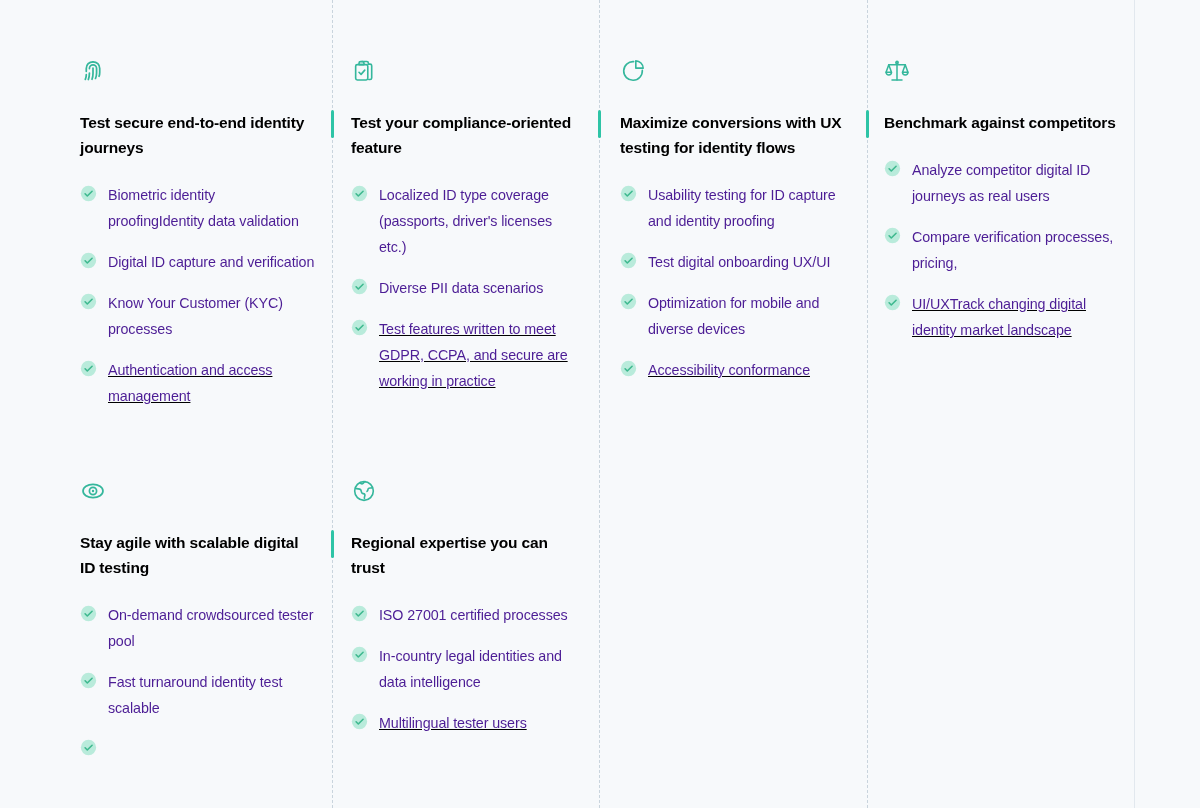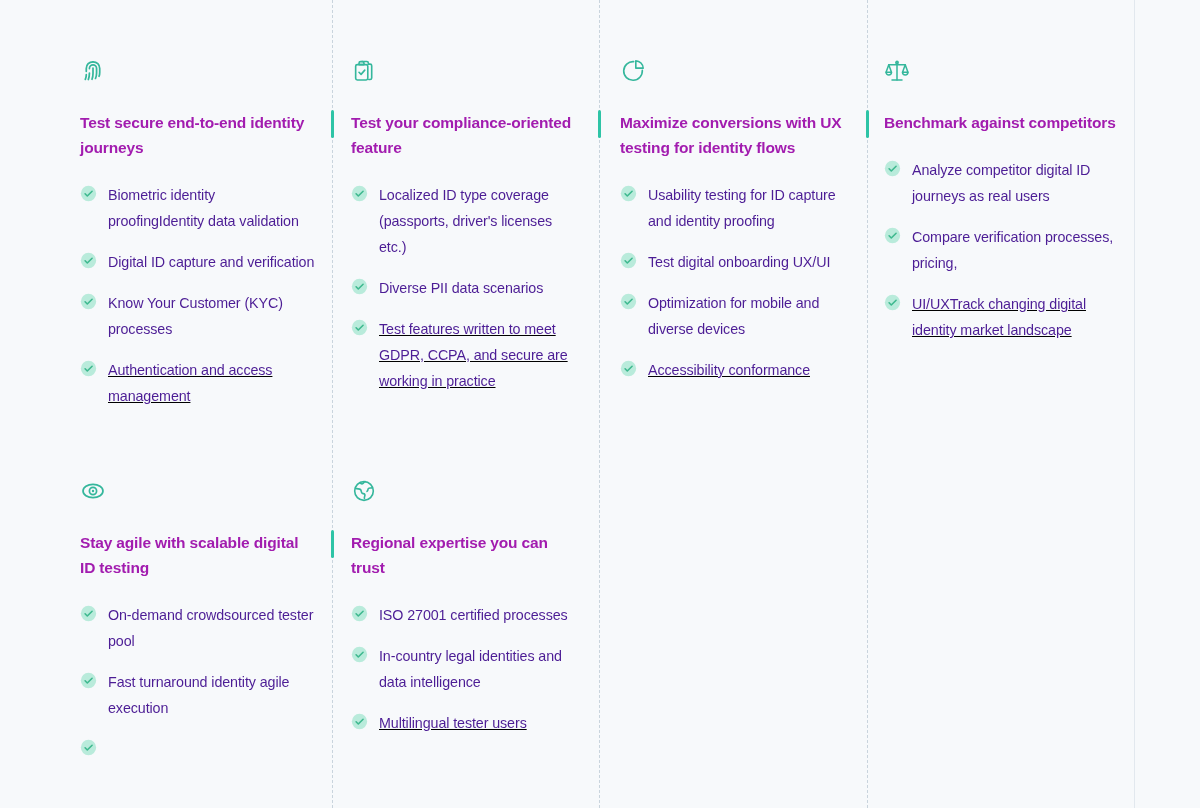--- a/index.html
+++ b/index.html
@@ -70,21 +70,21 @@
     color: #35b79c;
     display: block;
     margin-bottom: 26px;
   }
   .card-icon svg { display: block; width: 26px; height: 26px; }
 
   .card-title {
     font-size: 15.5px;
     font-weight: 700;
     line-height: 25px;
-    color: #a21caf;
+    color: #000000;
     letter-spacing: -0.15px;
     margin-bottom: 22px;
     max-width: 250px;
   }
 
   .bullets { list-style: none; }
 
   .bullet {
     display: flex;
     align-items: flex-start;
@@ -212,21 +212,21 @@
               </span>
               <span class="bullet-text">On-demand crowdsourced tester pool</span>
             </li>
             <li class="bullet">
               <span class="check">
                 <svg viewBox="0 0 20 20">
                     <circle cx="10" cy="10" r="9" fill="#b9ebdb"></circle>
                     <path d="M6 10.3l2.6 2.6L14.2 7.4" fill="none" stroke="#3fb98f" stroke-width="1.9" stroke-linecap="round" stroke-linejoin="round"></path>
                   </svg>
               </span>
-              <span class="bullet-text">Fast turnaround identity agile execution</span>
+              <span class="bullet-text">Fast turnaround identity test scalable</span>
             </li>
             <li class="bullet">
               <span class="check">
                 <svg viewBox="0 0 20 20">
                     <circle cx="10" cy="10" r="9" fill="#b9ebdb"></circle>
                     <path d="M6 10.3l2.6 2.6L14.2 7.4" fill="none" stroke="#3fb98f" stroke-width="1.9" stroke-linecap="round" stroke-linejoin="round"></path>
                   </svg>
               </span>
             </li>
           </ul>

